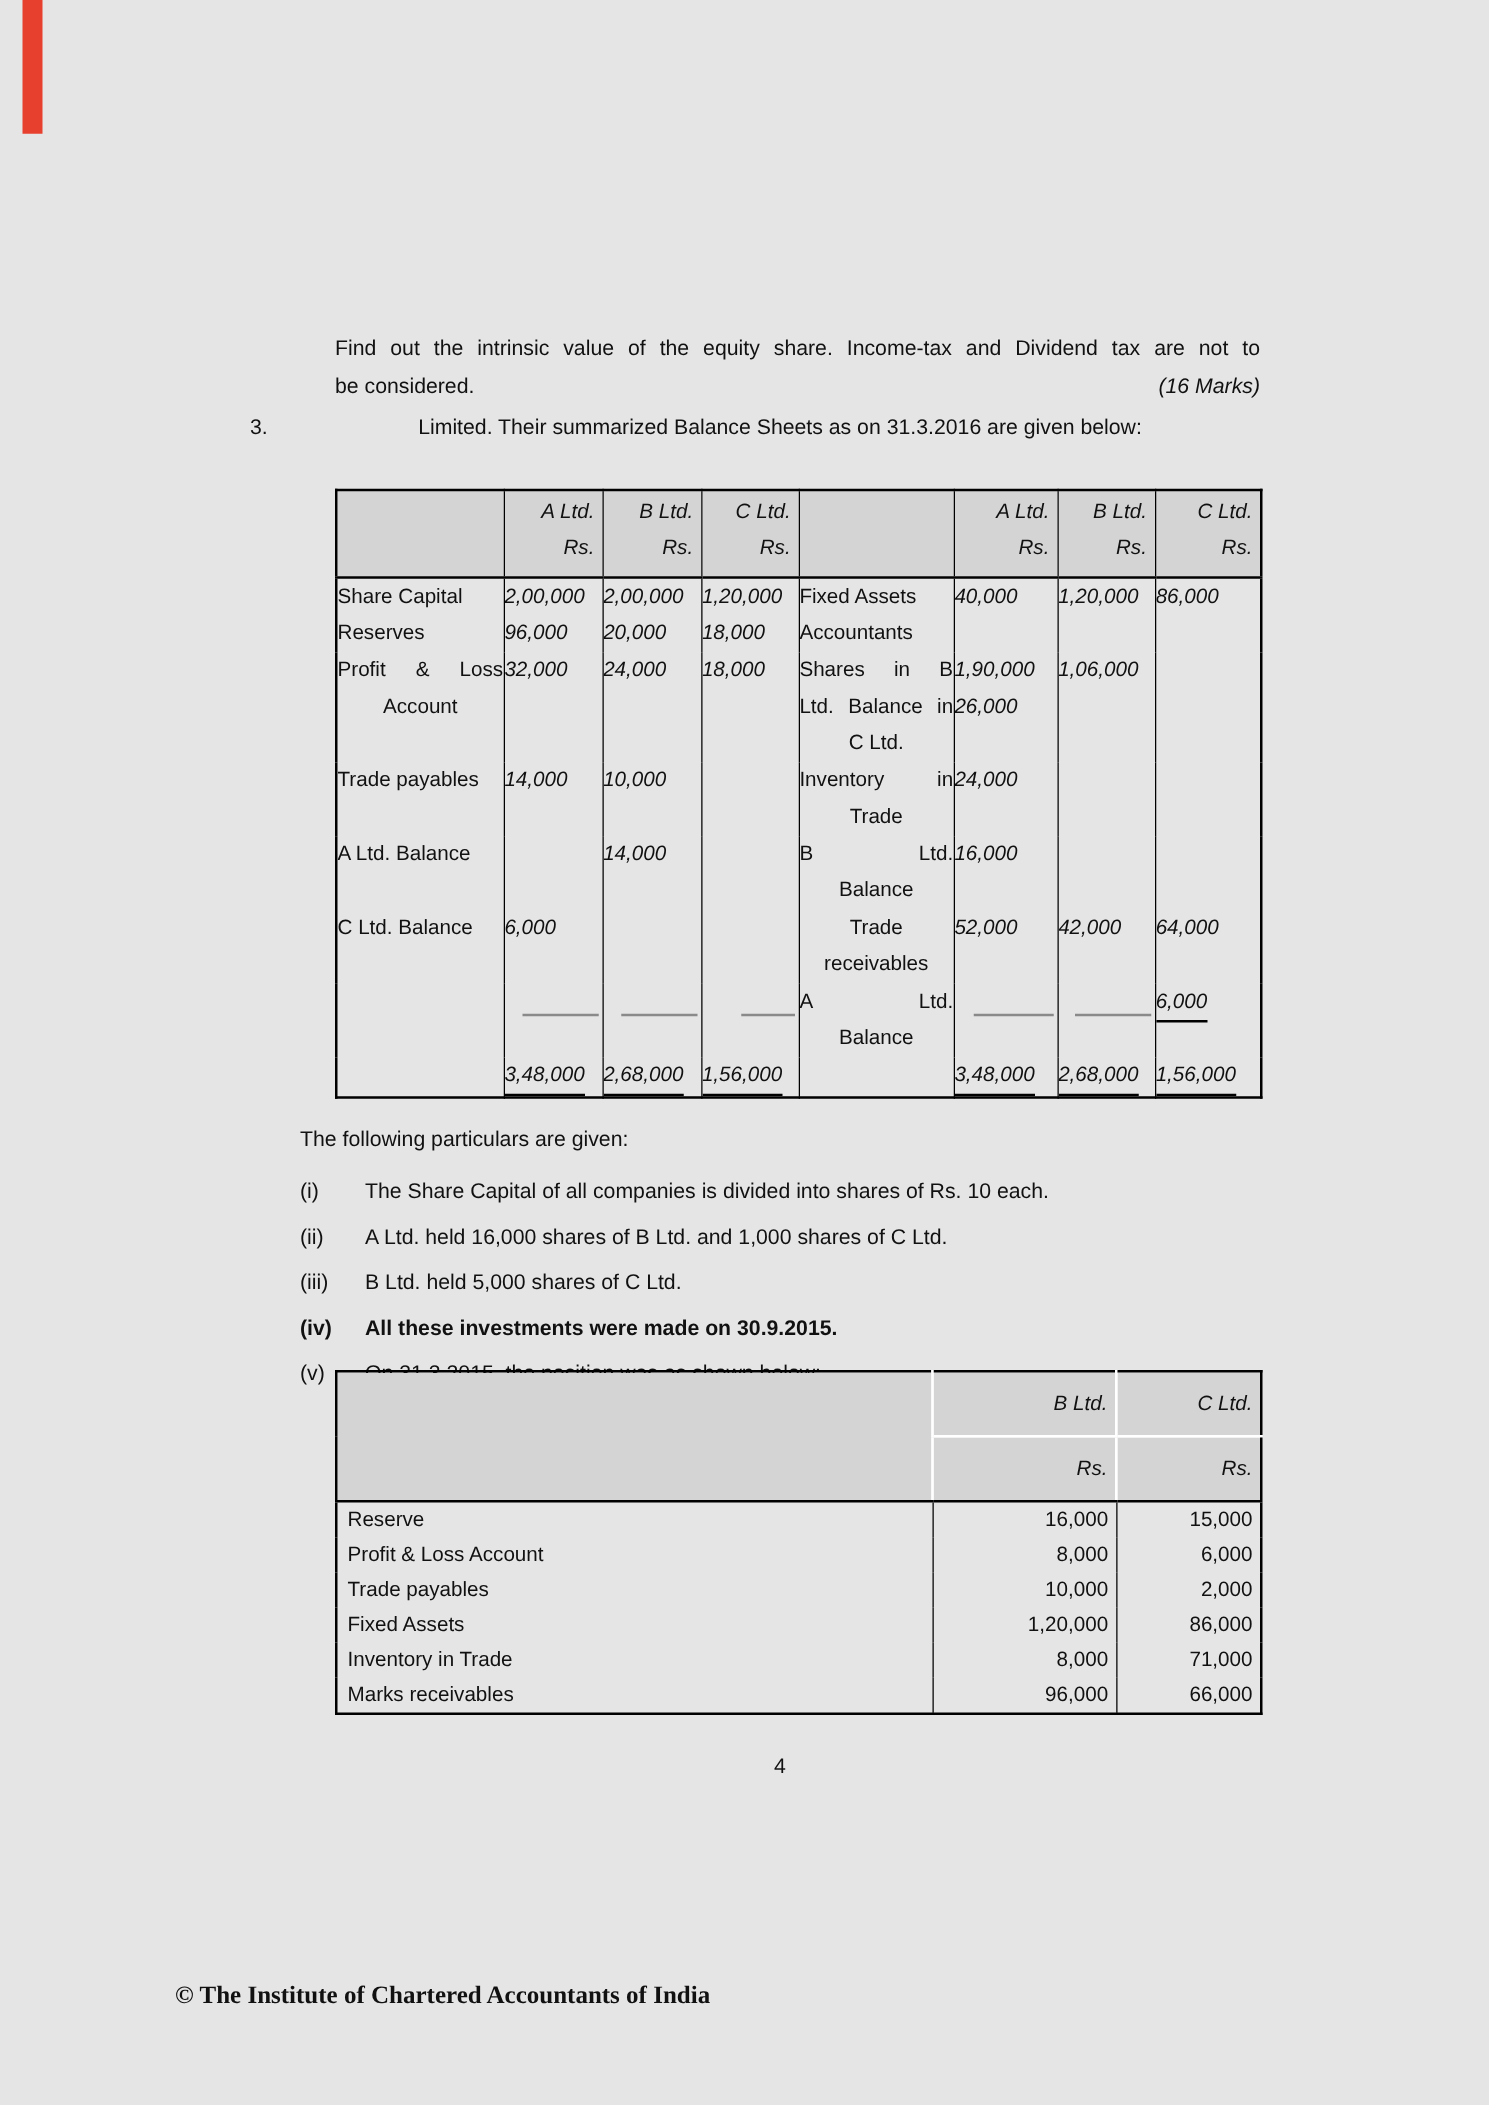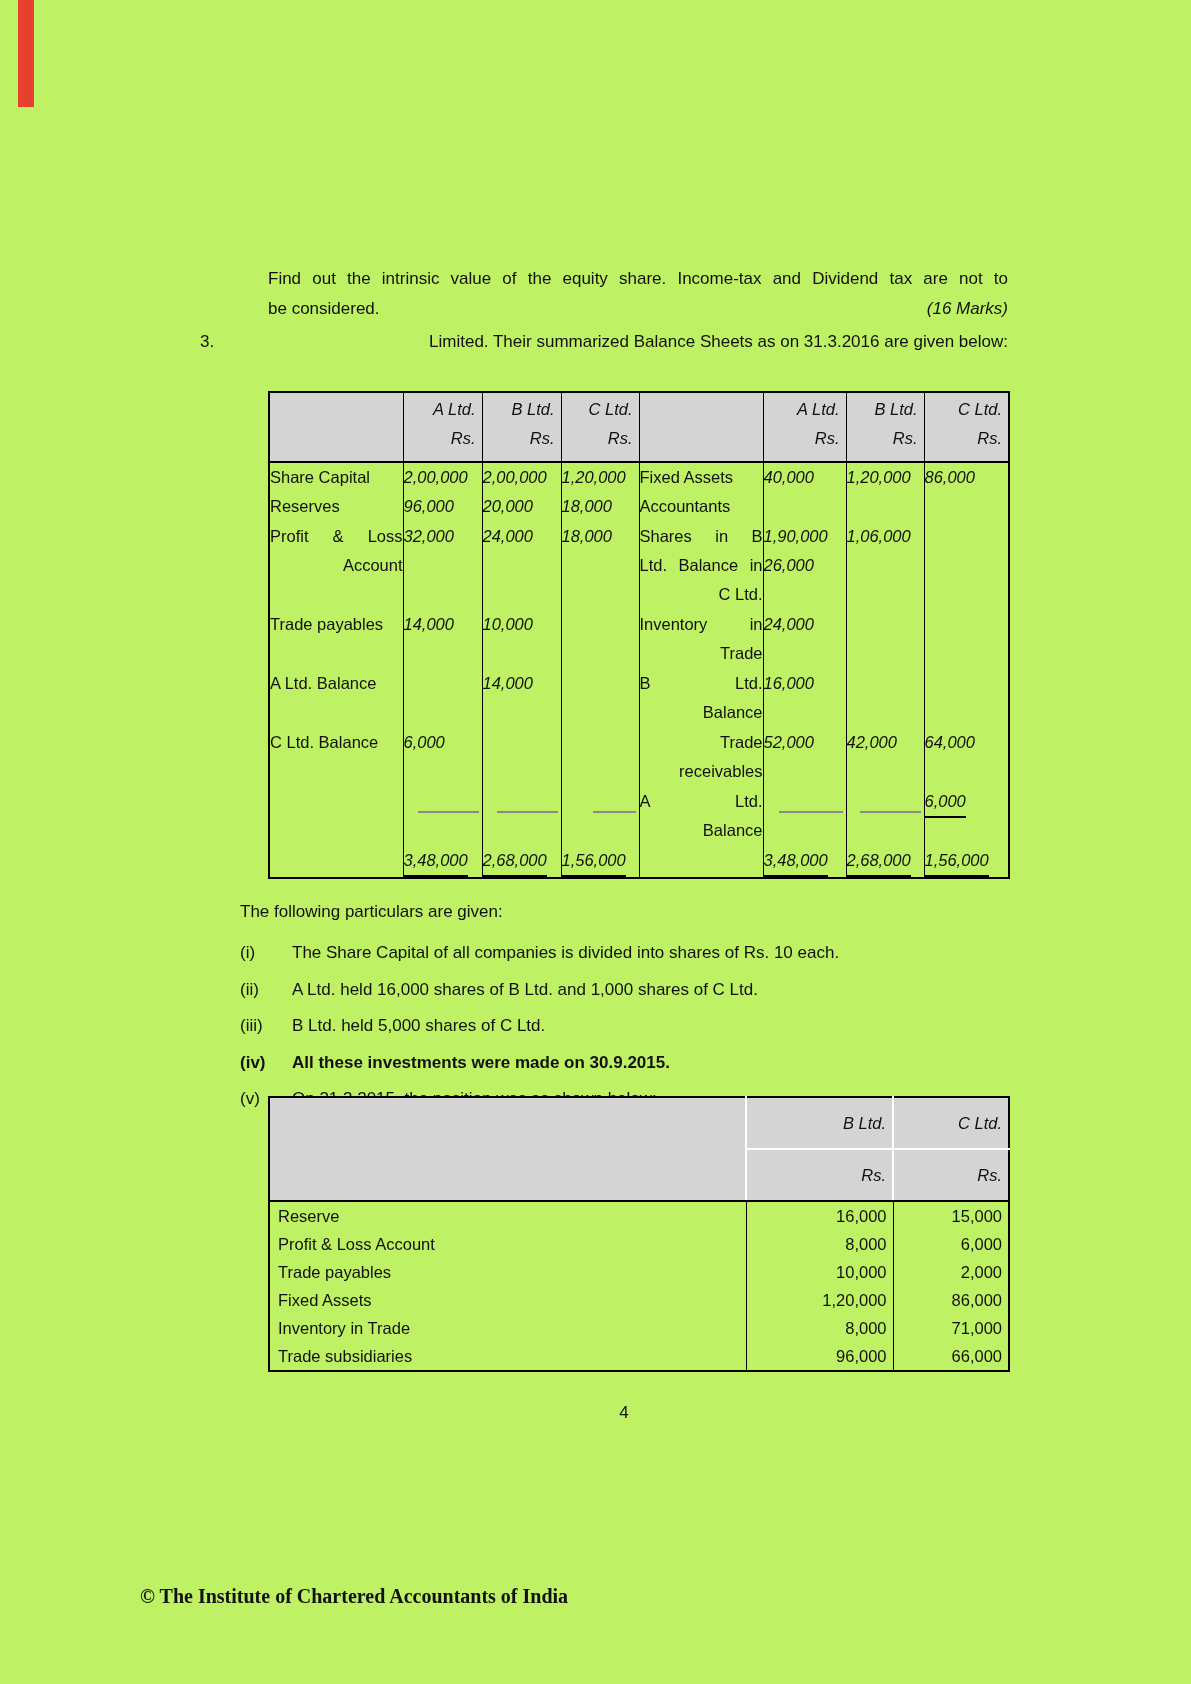--- a/index.html
+++ b/index.html
@@ -1,22 +1,22 @@
 <!DOCTYPE html>
 <html><head>
 <meta charset="utf-8">
 <style>
   html,body{margin:0;padding:0;background:#ffffff;}
-  .page{position:relative;width:1191px;height:1684px;background:#bef264;overflow:hidden;
+  .page{position:relative;width:1191px;height:1684px;background:#e5e5e5;overflow:hidden;
         font-family:"Liberation Sans","DejaVu Sans",sans-serif;color:#111;}
   .redbar{position:absolute;left:18px;top:0;width:16px;height:107px;}
   .abs{position:absolute;}
   .body-text{font-size:17px;line-height:30px;}
   .spread{text-align:justify;text-align-last:justify;}
-  .plain{text-align:right;}
+  .plain{text-align:center;}
   .italic{font-style:italic;}
   .marks-line{display:flex;justify-content:space-between;}
   .qnum{position:absolute;left:0;top:0;width:40px;}
   .qtext{margin-left:40px;width:768px;}
   .pmarker{display:inline-block;width:52px;}
 
   
   table{border-collapse:collapse;table-layout:fixed;width:740px;font-size:16.5px;color:#111;}
   .bs td, .pos td, .bs th, .pos th{padding:0;margin:0;vertical-align:top;overflow:hidden;}
   .bs{border:2px solid #000;}
@@ -277,21 +277,21 @@
         <td class="plabel">Fixed Assets</td>
         <td class="pnum">1,20,000</td>
         <td class="pnum">86,000</td>
       </tr>
       <tr>
         <td class="plabel">Inventory in Trade</td>
         <td class="pnum">8,000</td>
         <td class="pnum">71,000</td>
       </tr>
       <tr>
-        <td class="plabel">Trade subsidiaries</td>
+        <td class="plabel">Marks receivables</td>
         <td class="pnum">96,000</td>
         <td class="pnum">66,000</td>
       </tr>
     </tbody>
       </table>
   </div>
 
   <div class="abs body-text" style="left:240px;top:1398px;width:768px;text-align:center;">4</div>
 
   <div class="abs footer" style="left:140px;top:1585px;">© The Institute of Chartered Accountants of India</div>

